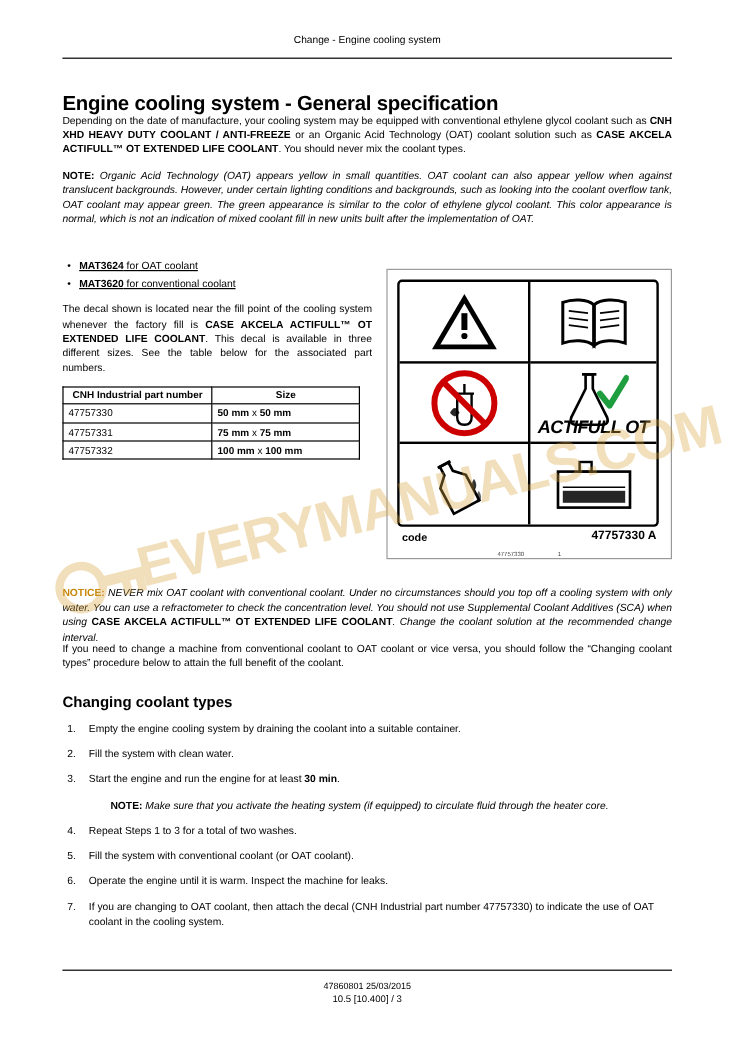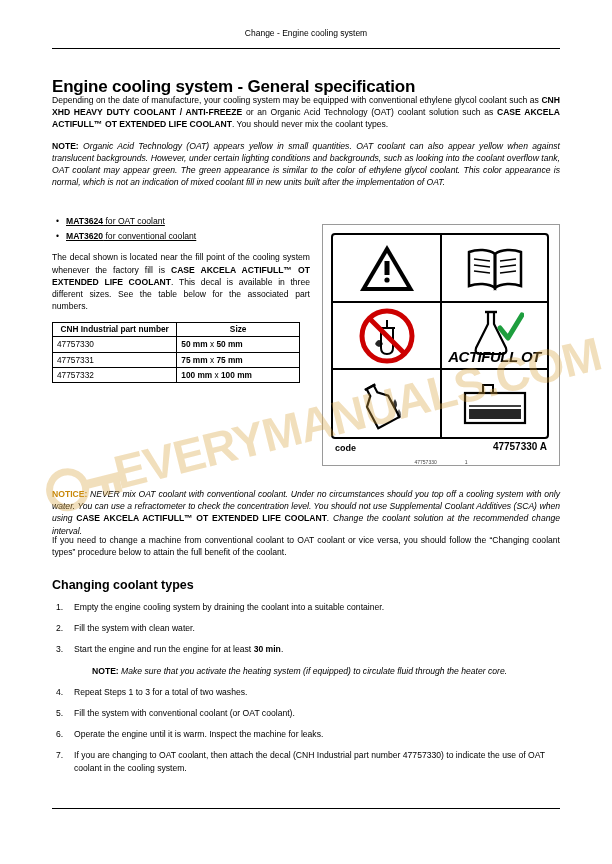--- a/index.html
+++ b/index.html
@@ -479,14 +479,18 @@
     <svg class="wm-key" viewBox="0 0 80 60">
       <circle cx="24" cy="30" r="18" fill="none" stroke="#d9a441" stroke-width="7"></circle>
       <rect x="40" y="25" width="38" height="9" fill="#d9a441"></rect>
       <rect x="58" y="32" width="7" height="13" fill="#d9a441"></rect>
       <rect x="70" y="32" width="7" height="13" fill="#d9a441"></rect>
     </svg>
     <div class="wm-text">EVERYMANUALS.COM</div>
   </div>
 
   <div class="rule rule-bottom"></div>
+  <div class="footer">
+    <div class="line1">47860801 25/03/2015</div>
+    <div class="line2">10.5 [10.400] / 3</div>
+  </div>
 
 </div>
 
 </body></html>

